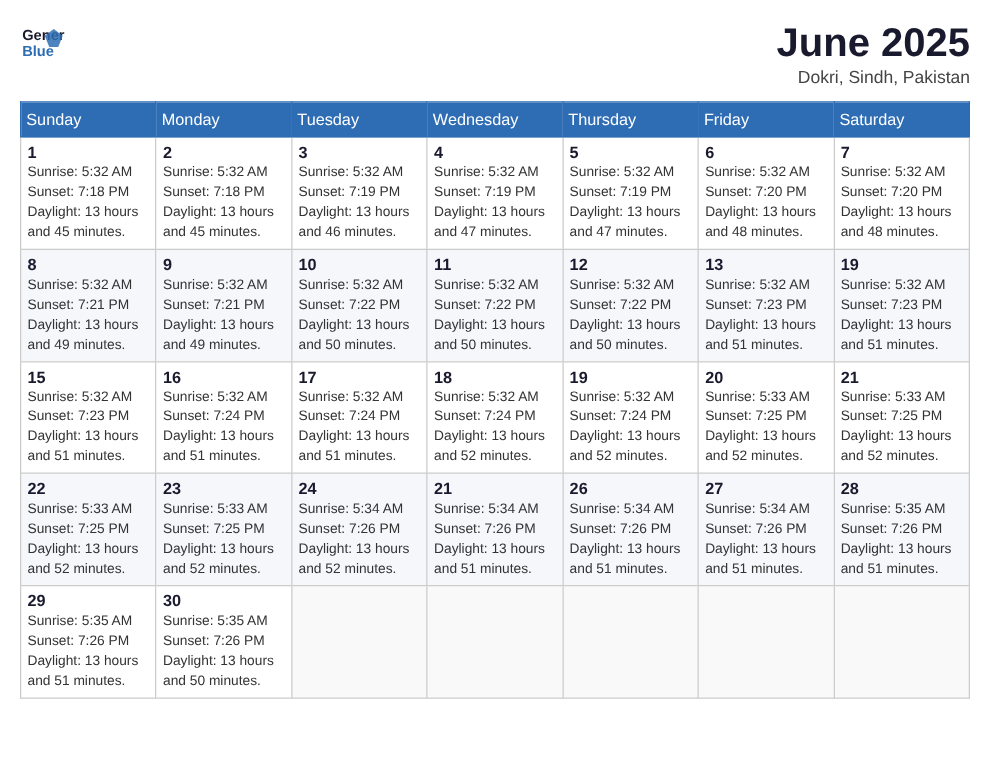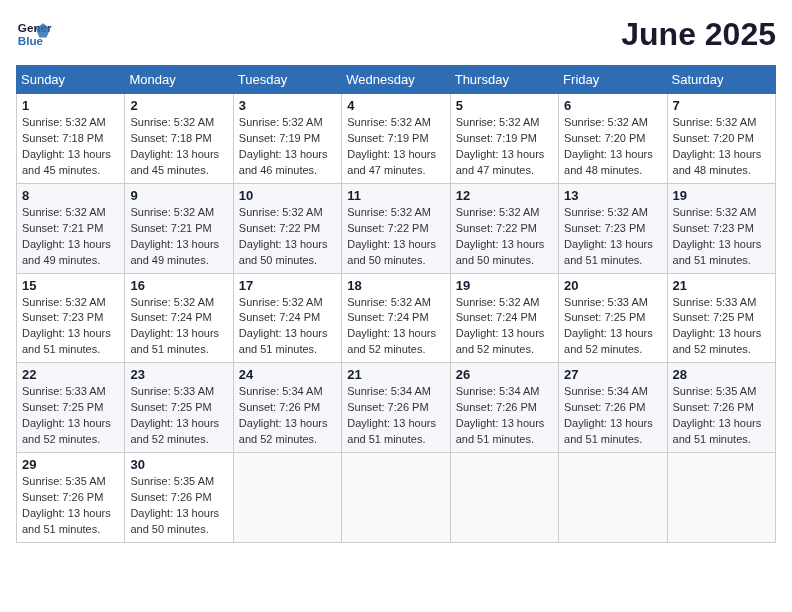--- a/index.html
+++ b/index.html
@@ -85,20 +85,21 @@
 <div class="header-area">
   <div class="logo">
     <svg class="logo-icon" viewBox="0 0 40 40">
       <text x="2" y="18" font-size="13" font-weight="bold" fill="#1a1a2e">General</text>
       <text x="2" y="32" font-size="13" font-weight="bold" fill="#2e6db4">Blue</text>
       <polygon points="30,8 38,14 34,24 26,24 22,14" fill="#2e6db4" opacity="0.85"></polygon>
     </svg>
   </div>
   <div class="title-area">
     <div class="month-title">June 2025</div>
+    <div class="subtitle">Dokri, Sindh, Pakistan</div>
   </div>
 </div>
 
 <table class="calendar">
   <thead>
     <tr>
     <th>Sunday</th>
         <th>Monday</th>
         <th>Tuesday</th>
         <th>Wednesday</th>

